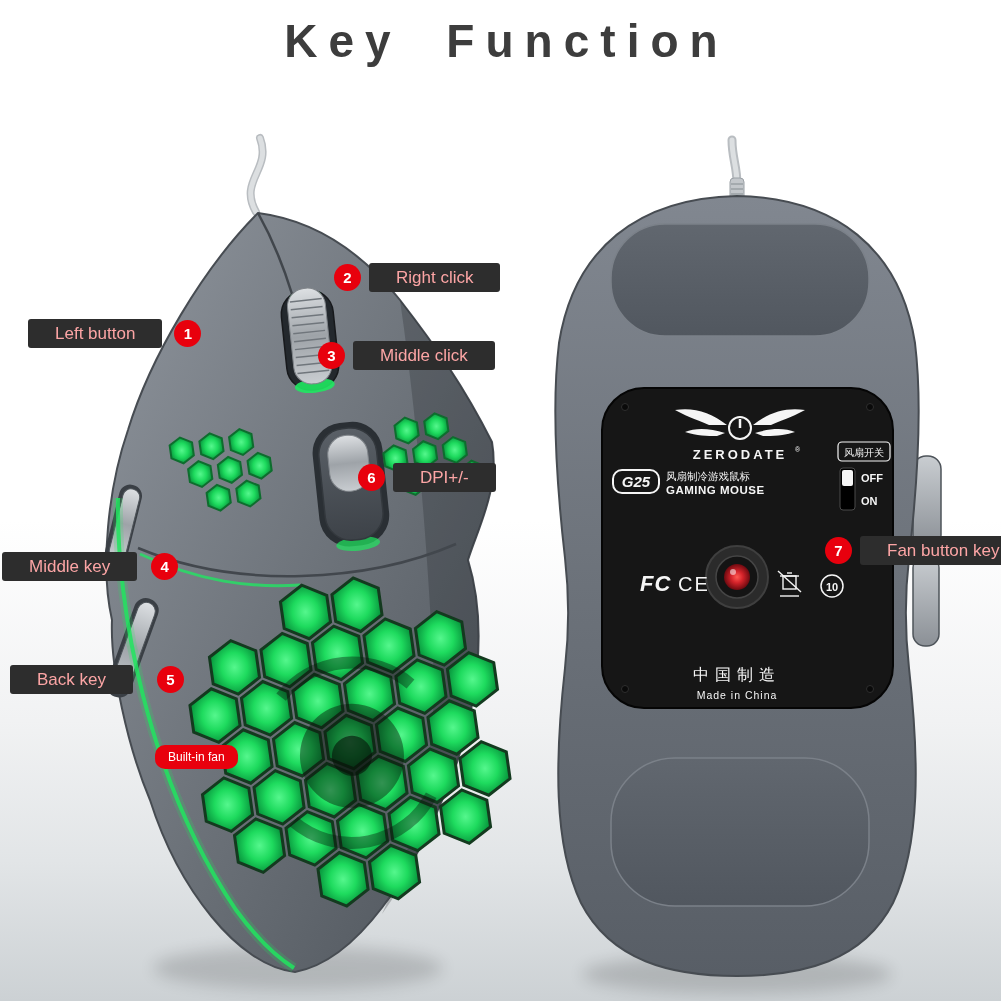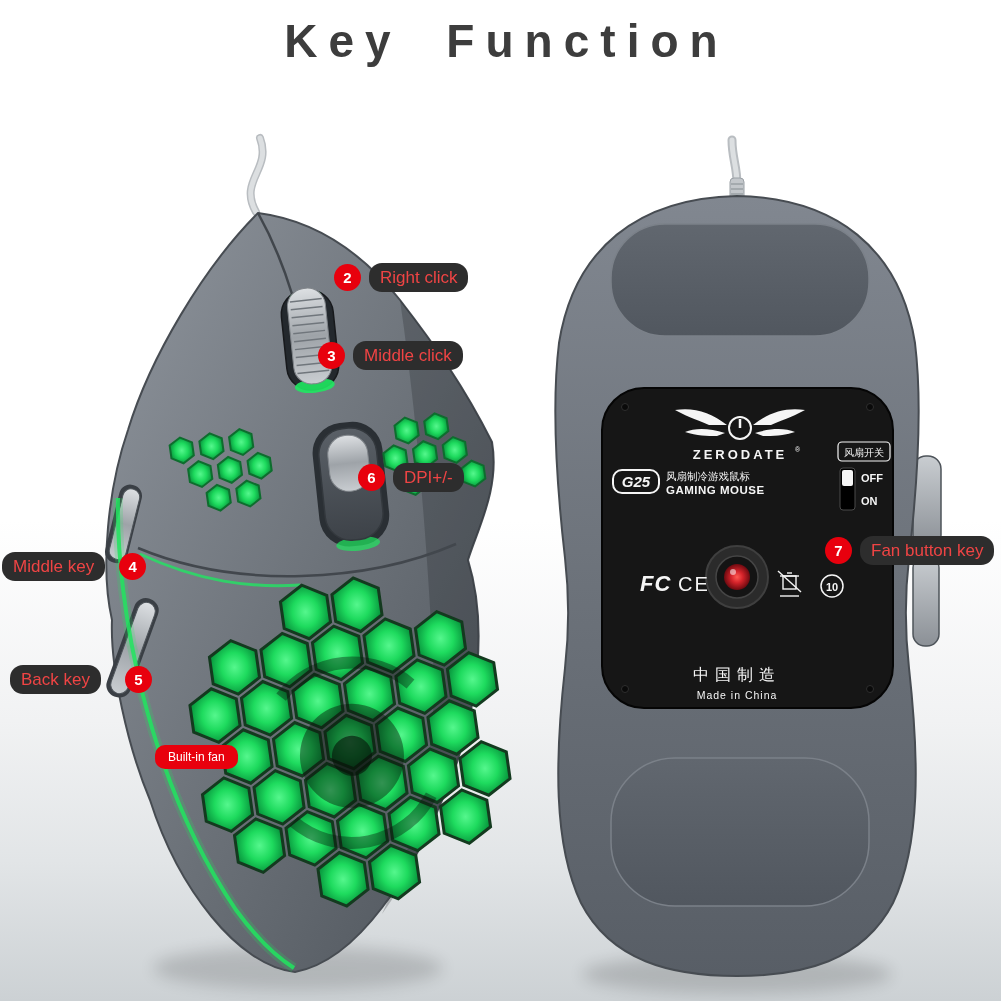--- a/index.html
+++ b/index.html
@@ -19,22 +19,22 @@
     letter-spacing:0.24em;word-spacing:0.45em;
     margin:0;
     padding-left:12px;
   }
   .mouse-svg{position:absolute;overflow:visible;}
   .callout{
     position:absolute;display:flex;align-items:center;
     font-size:17px;line-height:1;white-space:nowrap;
   }
   .label-box{
-    background:#2d2d2d;color:#ef4444;
-    padding:6px 11px;border-radius:13px;
+    background:#2d2d2d;color:#fca5a5;
+    padding:6px 27px;border-radius:3px;
     display:inline-block;
   }
   .num-badge{
     width:27px;height:27px;border-radius:50%;
     background:#e8000d;color:#ffffff;
     font-weight:bold;font-size:15px;
     display:flex;align-items:center;justify-content:center;
     flex:0 0 auto;
   }
   .red-box{
@@ -327,20 +327,24 @@
       <g>
         <circle cx="287" cy="458" r="11" fill="none" stroke="#f5f5f5" stroke-width="1.5"></circle>
         <text x="287" y="462.5" text-anchor="middle" fill="#f5f5f5" font-size="11" font-weight="bold">10</text>
       </g>
 
       <text x="192" y="552" text-anchor="middle" fill="#f5f5f5" font-size="16" letter-spacing="6">中国制造</text>
       <text x="192" y="571" text-anchor="middle" fill="#f5f5f5" font-size="10.5" letter-spacing="1">Made in China</text>
     </g>
   </svg>
 
+  <div class="callout co-left-button gap12">
+    <span class="label-box">Left button</span>
+    <span class="num-badge">1</span>
+  </div>
 
   <div class="callout co-right-click gap8">
     <span class="num-badge">2</span>
     <span class="label-box">Right click</span>
   </div>
 
   <div class="callout co-middle-button gap8">
     <span class="num-badge">3</span>
     <span class="label-box">Middle click</span>
   </div>

